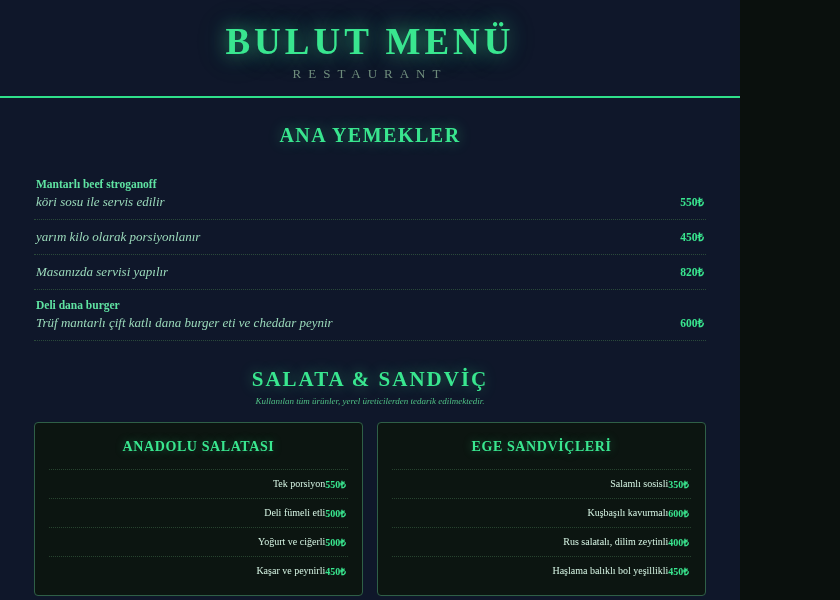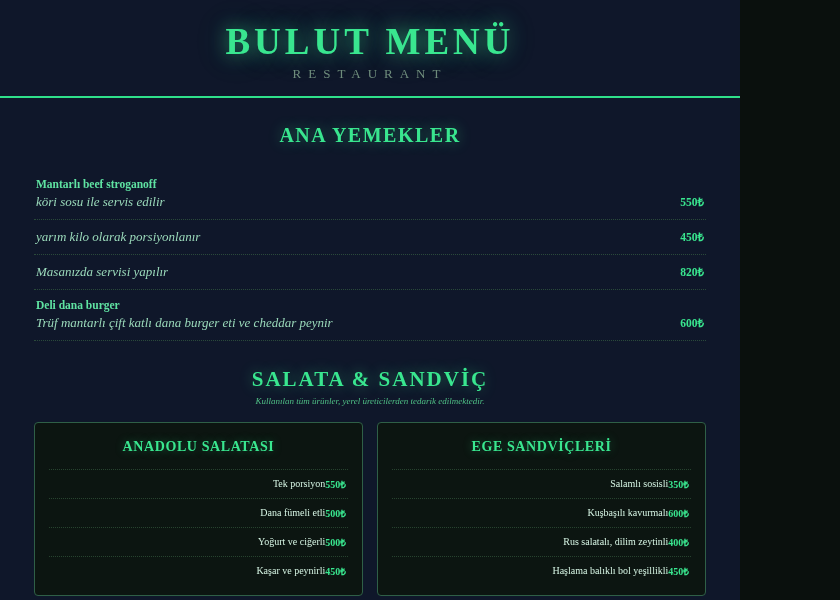--- a/index.html
+++ b/index.html
@@ -188,21 +188,21 @@
 
     <div class="cards">
 
       <div class="card">
         <div class="card-title">ANADOLU SALATASI</div>
         <div class="card-row">
           <span class="card-item">Tek porsiyon</span>
           <span class="card-price">550₺</span>
         </div>
         <div class="card-row">
-          <span class="card-item">Dana fümeli etli</span>
+          <span class="card-item">Deli fümeli etli</span>
           <span class="card-price">500₺</span>
         </div>
         <div class="card-row">
           <span class="card-item">Yoğurt ve ciğerli</span>
           <span class="card-price">500₺</span>
         </div>
         <div class="card-row">
           <span class="card-item">Kaşar ve peynirli</span>
           <span class="card-price">450₺</span>
         </div>

